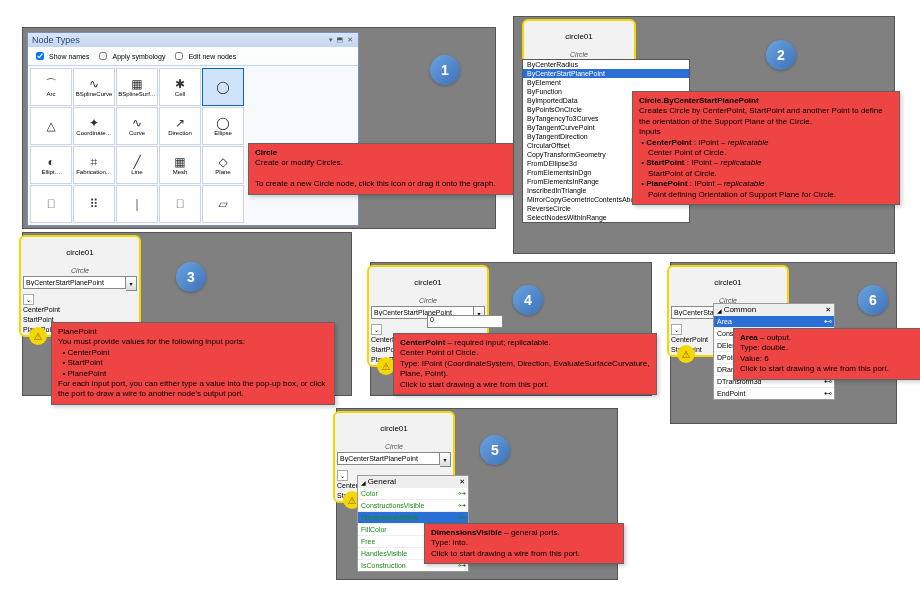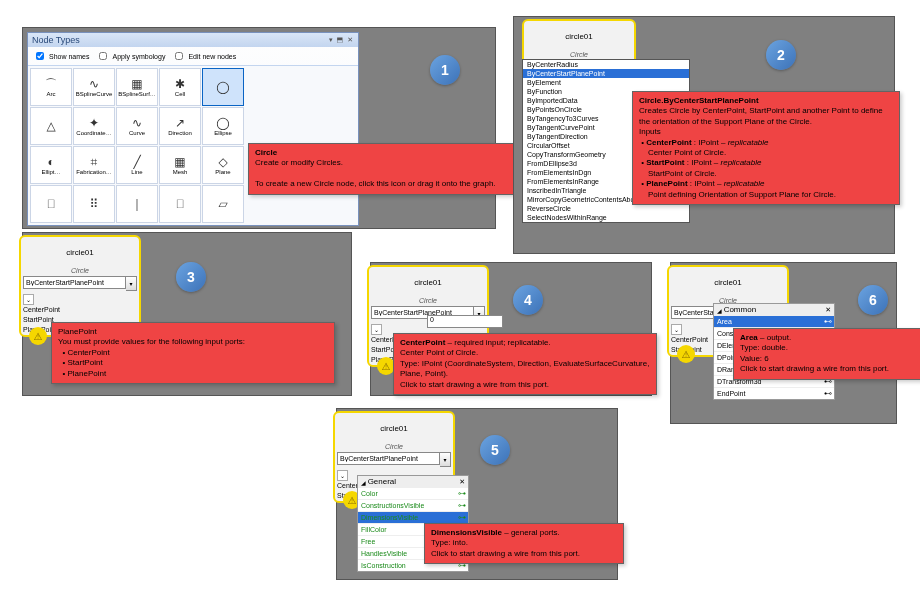--- a/index.html
+++ b/index.html
@@ -221,20 +221,21 @@
         </div>
     </div>
   </div>
   <div class="extico" style="left:6px;top:94px">⚠</div>
   <div class="tip" style="left:28px;top:89px;width:296px">
     <span>PlanePoint</span><br>
     <span>You must provide values for the following input ports:</span><br>
     &nbsp;&nbsp;• <span>CenterPoint</span><br>
     &nbsp;&nbsp;• <span>StartPoint</span><br>
     &nbsp;&nbsp;• <span>PlanePoint</span><br>
+    <span>For each input port, you can either type a value into the pop-up box, or click the port to draw a wire to another node's output port.</span>
   </div>
 </div>
 <div class="badge" style="left:176px;top:262px">3</div>
 
 <div class="panel" style="left:370px;top:262px;width:280px;height:132px">
   <div class="node" style="left:-4px;top:2px;width:118px">
     <div class="nhd">circle01</div>
     <div class="nsub">Circle</div>
     <div class="nsel">
         <input value="ByCenterStartPlanePoint" style="">

